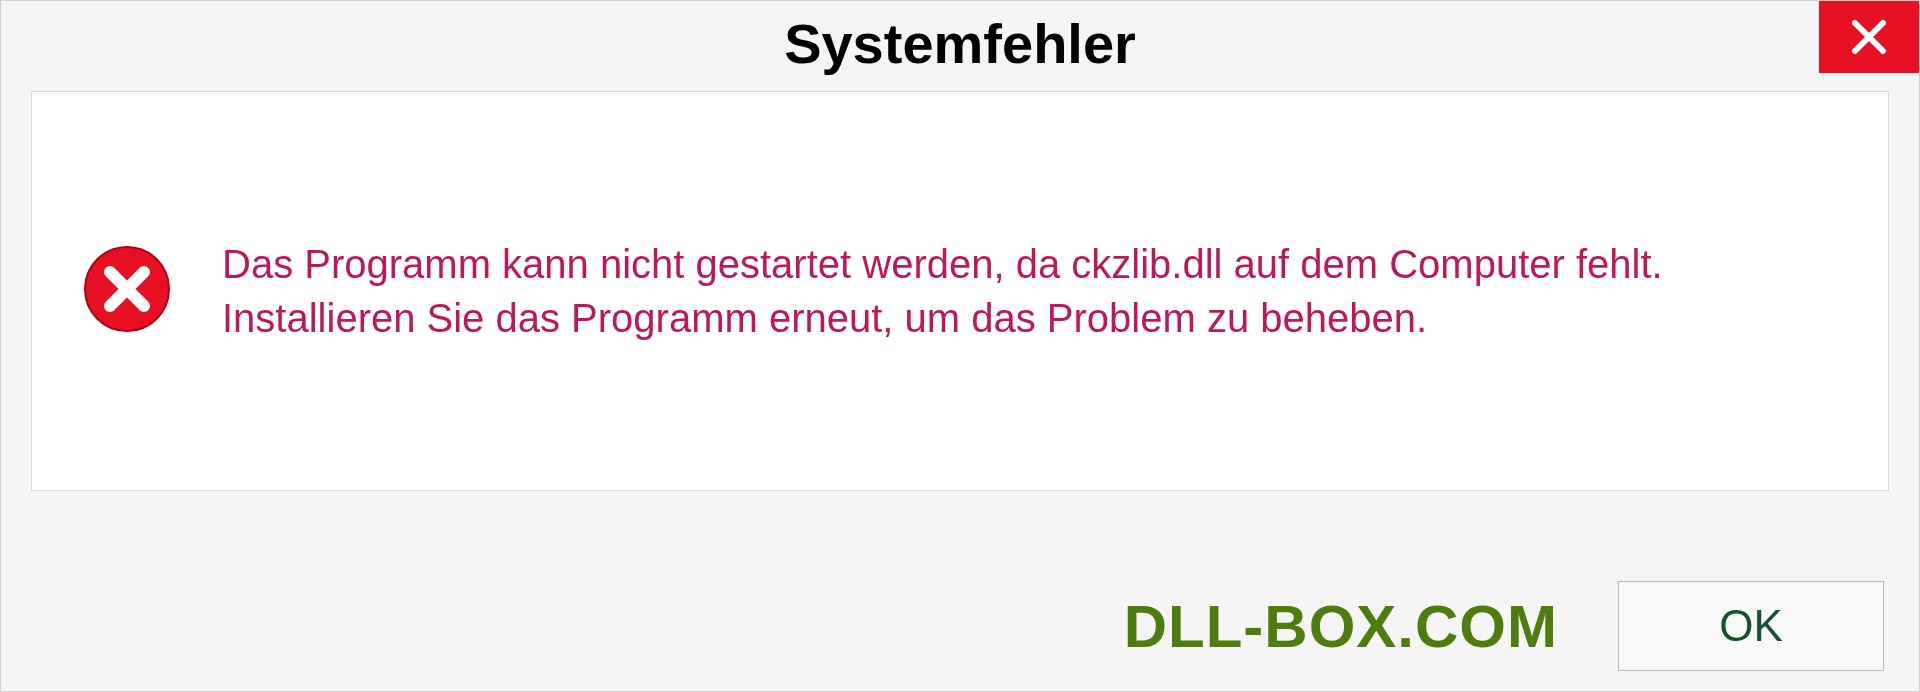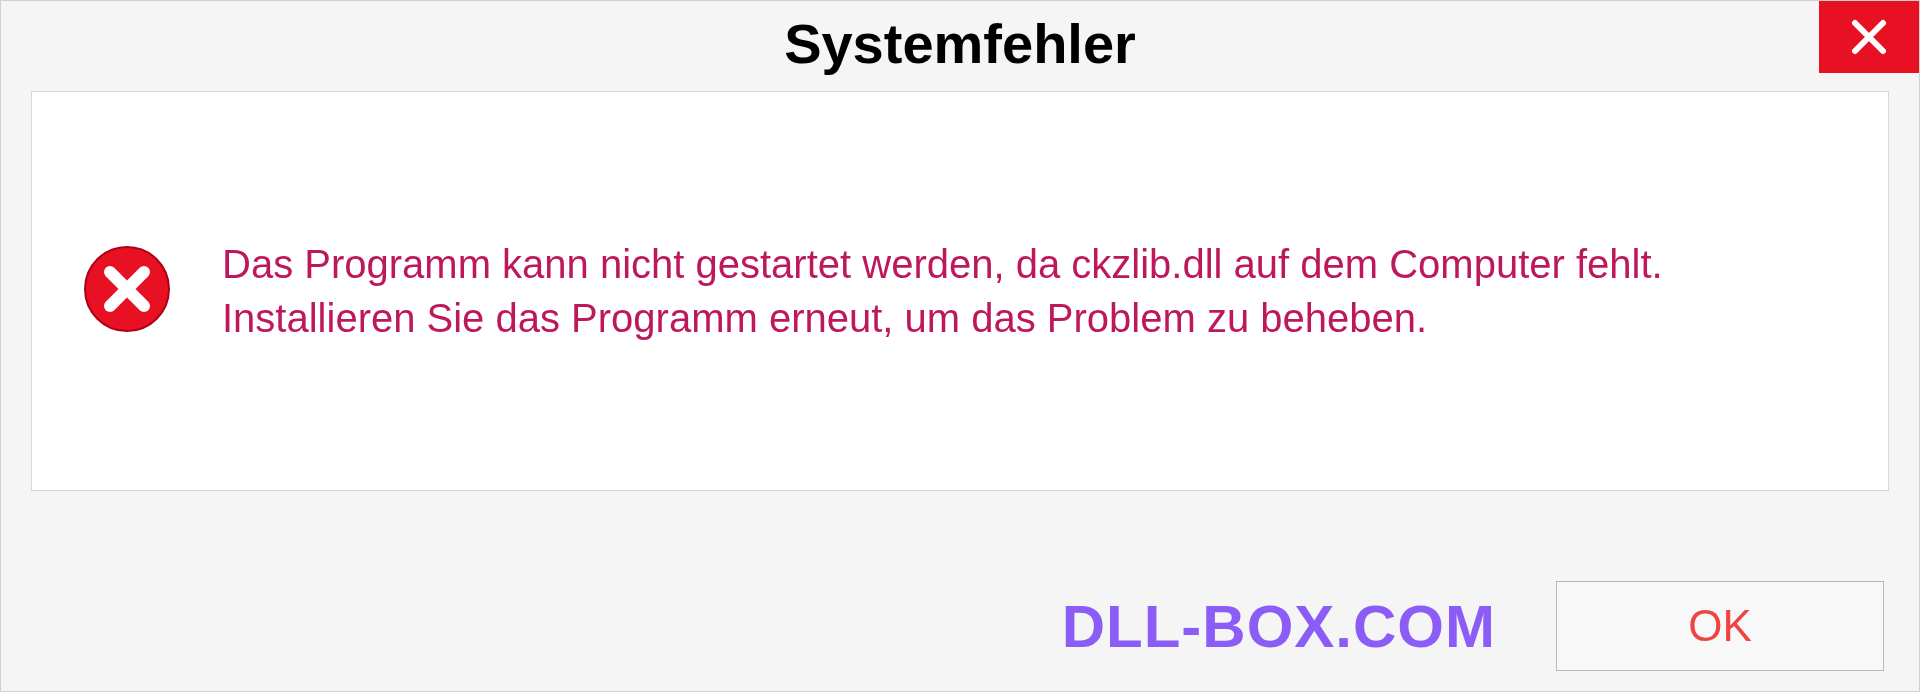--- a/index.html
+++ b/index.html
@@ -81,31 +81,31 @@
       right: 0;
       display: flex;
       align-items: center;
       justify-content: flex-end;
       padding: 0 35px;
       gap: 60px;
     }
     .watermark {
       font-size: 60px;
       font-weight: 900;
-      color: #8b5cf6;
+      color: #4d7c0f;
       letter-spacing: 1px;
       font-family: Arial, Helvetica, sans-serif;
     }
     .ok-button {
-      width: 328px;
+      width: 266px;
       height: 90px;
       background: #f8f8f8;
       border: 1px solid #b8b8b8;
       font-size: 44px;
-      color: #ef4444;
+      color: #14532d;
       cursor: pointer;
       display: flex;
       align-items: center;
       justify-content: center;
       font-family: Arial, Helvetica, sans-serif;
     }
   </style>
 </head>
 <body>
 

